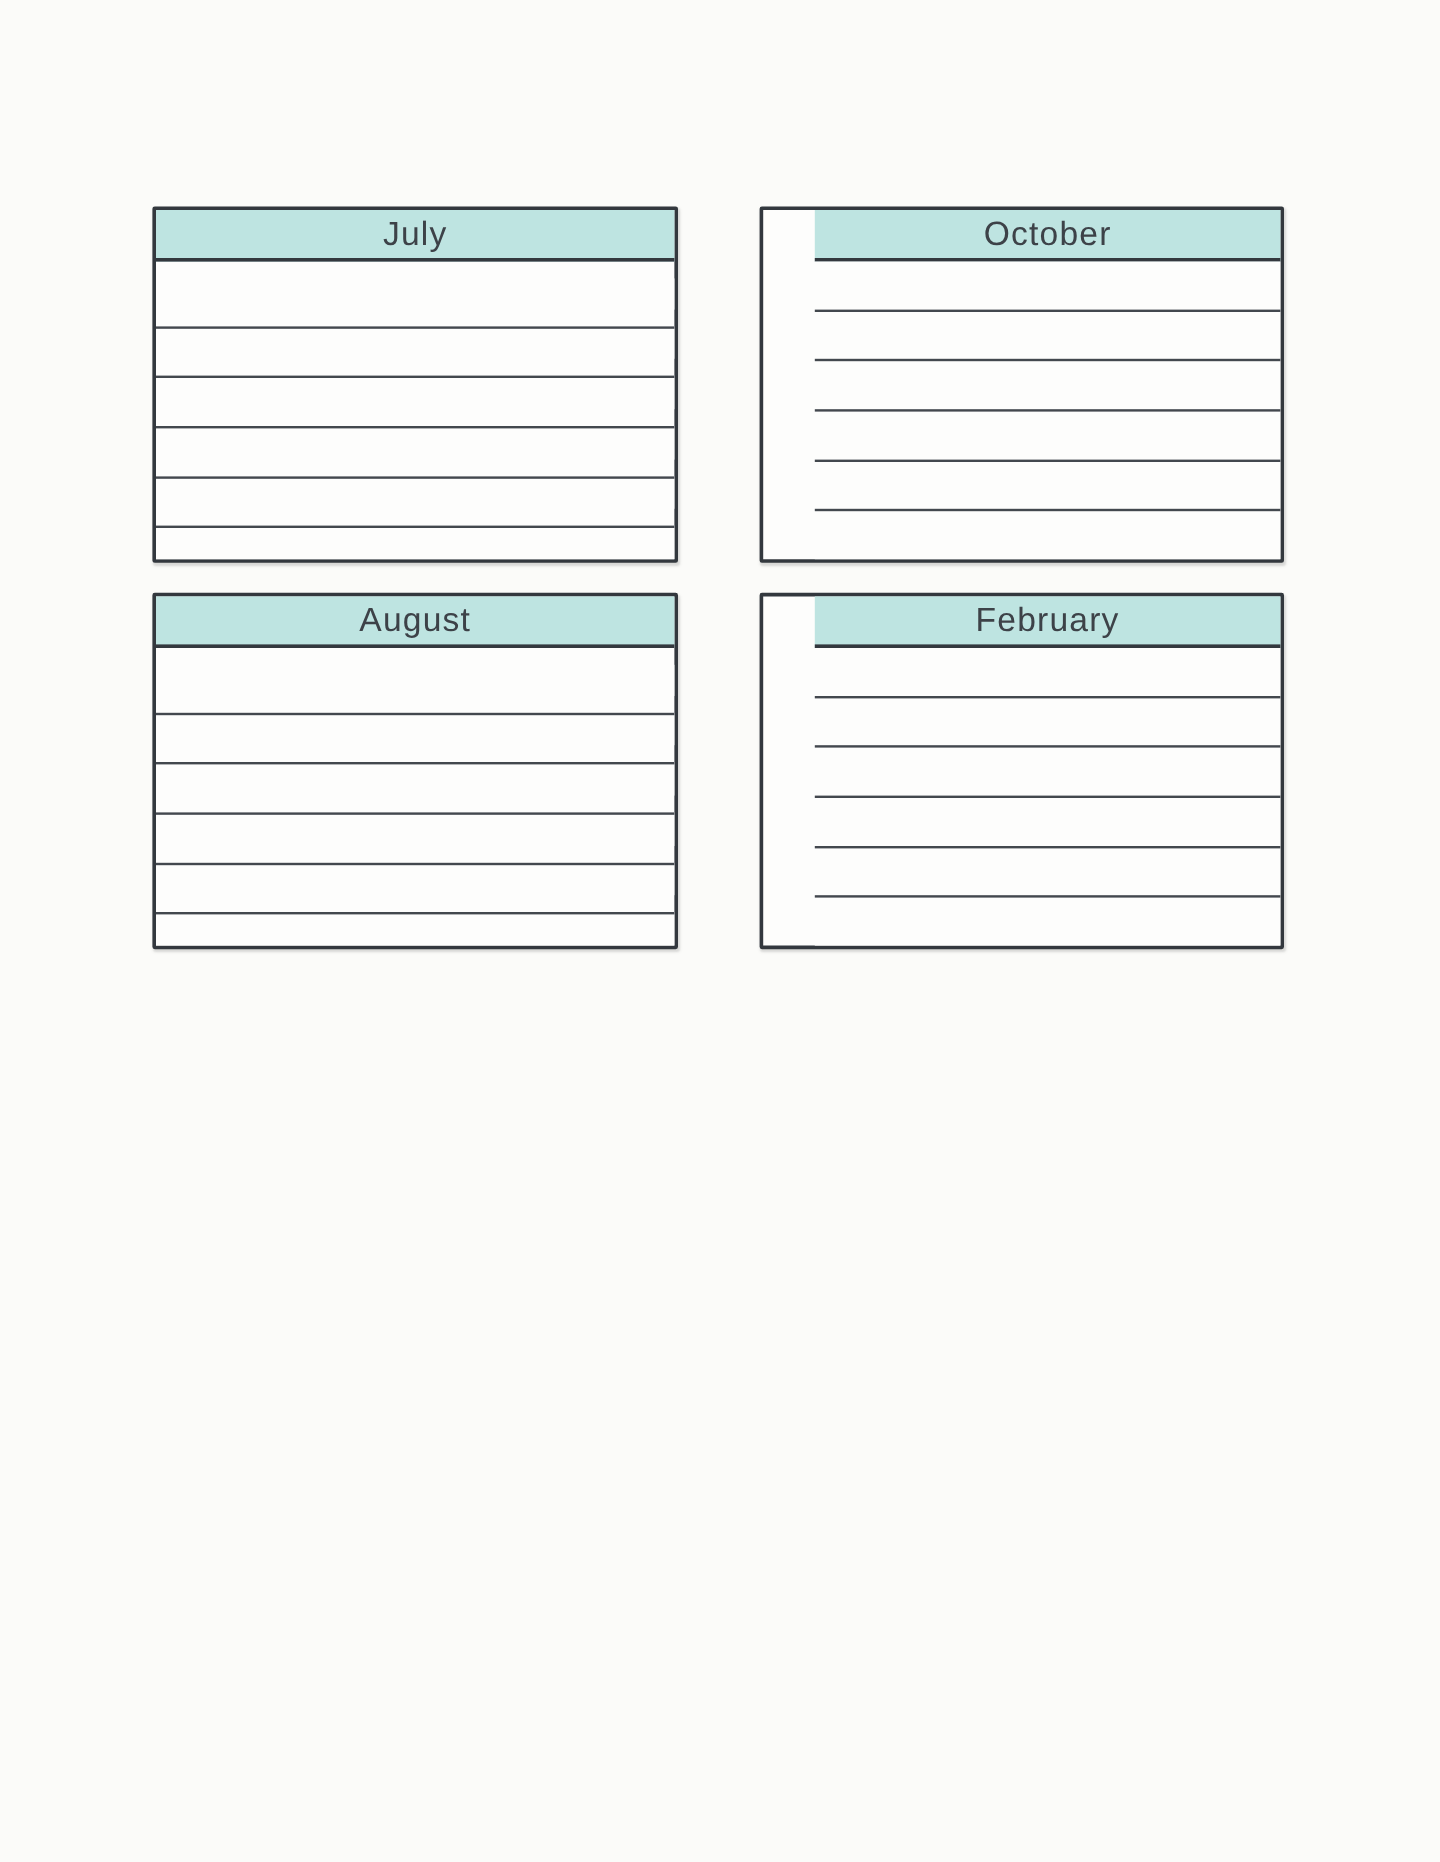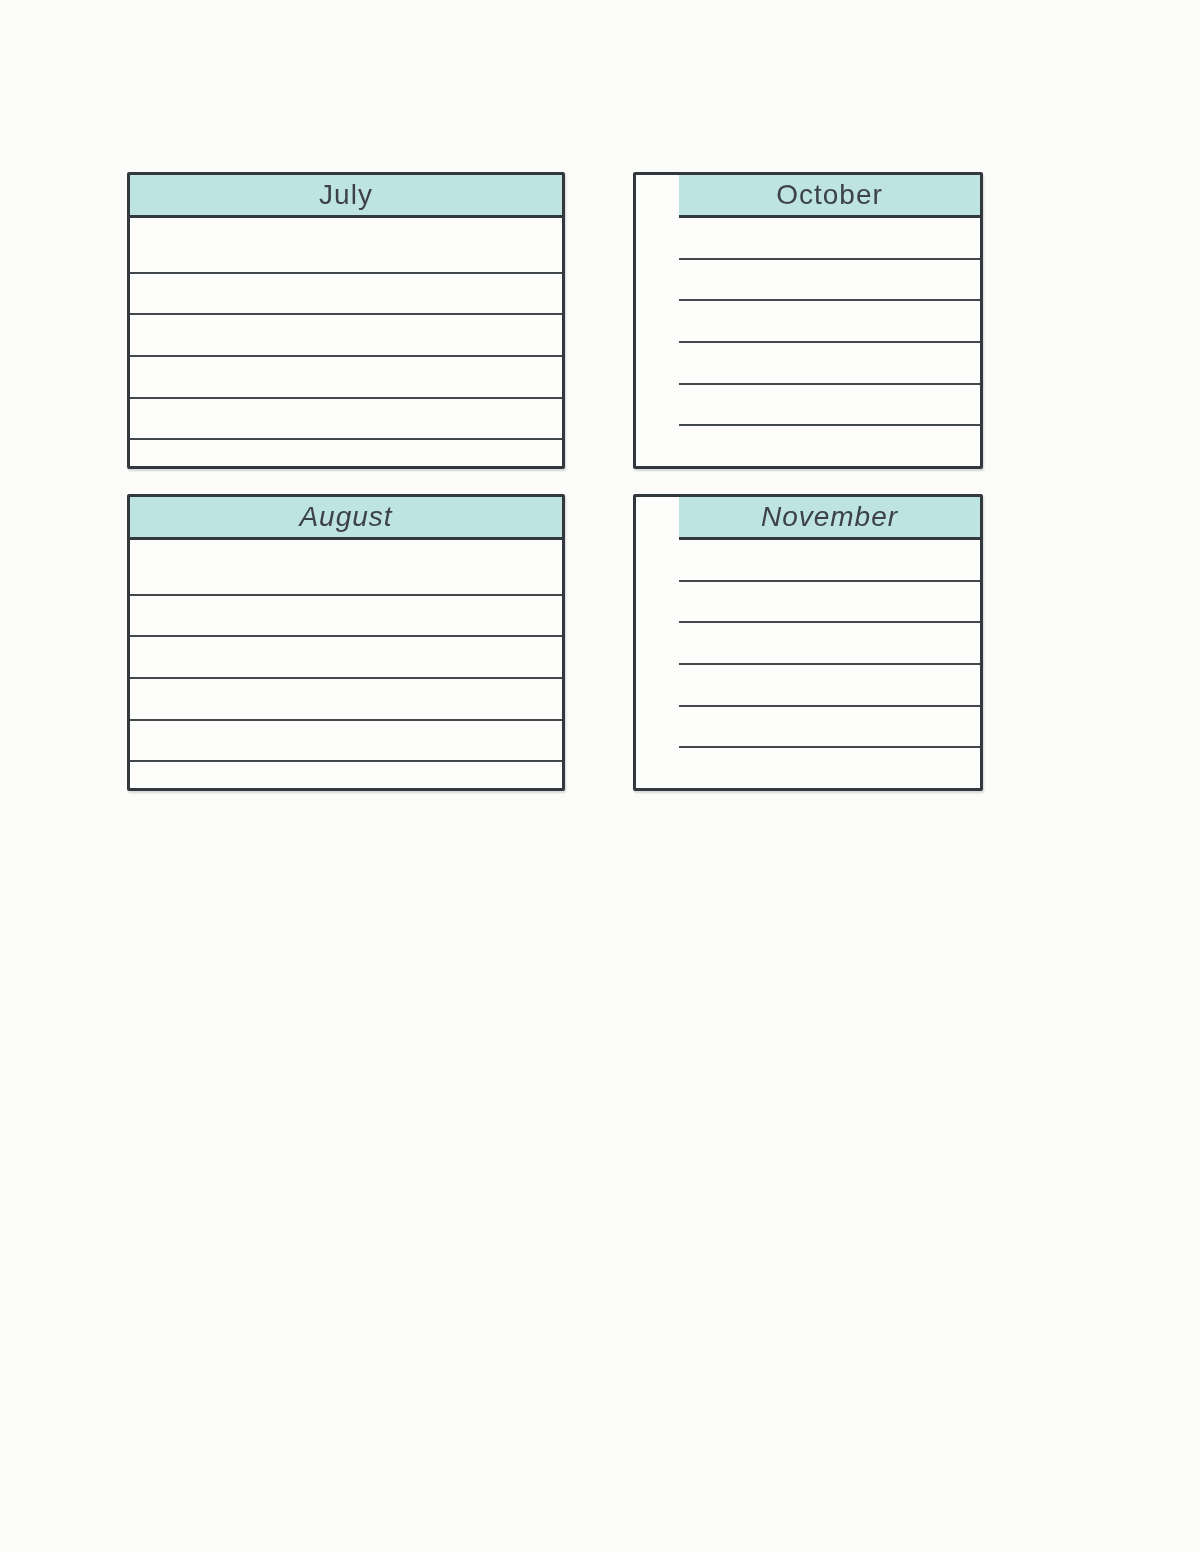--- a/index.html
+++ b/index.html
@@ -28,23 +28,23 @@
     background: #fdfdfc;
     border: 3px solid #33383e;
     border-radius: 2px;
     box-shadow: 1px 2px 2px rgba(110,110,110,0.25);
     display: flex;
     flex-direction: column;
   }
 
   
   .pos-left  { left: 127px; gap: 14px; }
-  .pos-right { left: 633px; width: 350px; padding-left: 43px; }
+  .pos-right { left: 633px; width: 437px; padding-left: 43px; }
   .pos-row1  { top: 172px; }
-  .pos-row2  { top: 494px; font-style: italic; }
+  .pos-row2  { top: 494px; }
   .pos-row3  { top: 815px; }
 
   .month-header {
     height: 43px;
     flex: 0 0 43px;
     background: #bee4e1;
     border-bottom: 3px solid #33383e;
     display: flex;
     align-items: center;
     justify-content: center;
@@ -102,21 +102,21 @@
     <div class="table-row"></div>
     <div class="table-row"></div>
     <div class="table-row"></div>
     <div class="table-row"></div>
     <div class="table-row"></div>
     <div class="table-row"></div>
   </div>
 
   <div class="month-table pos-right pos-row2">
     <div class="month-header">
-      <span>November</span>
+      <span>February</span>
     </div>
     <div class="table-row"></div>
     <div class="table-row"></div>
     <div class="table-row"></div>
     <div class="table-row"></div>
     <div class="table-row"></div>
     <div class="table-row"></div>
   </div>
 
 

